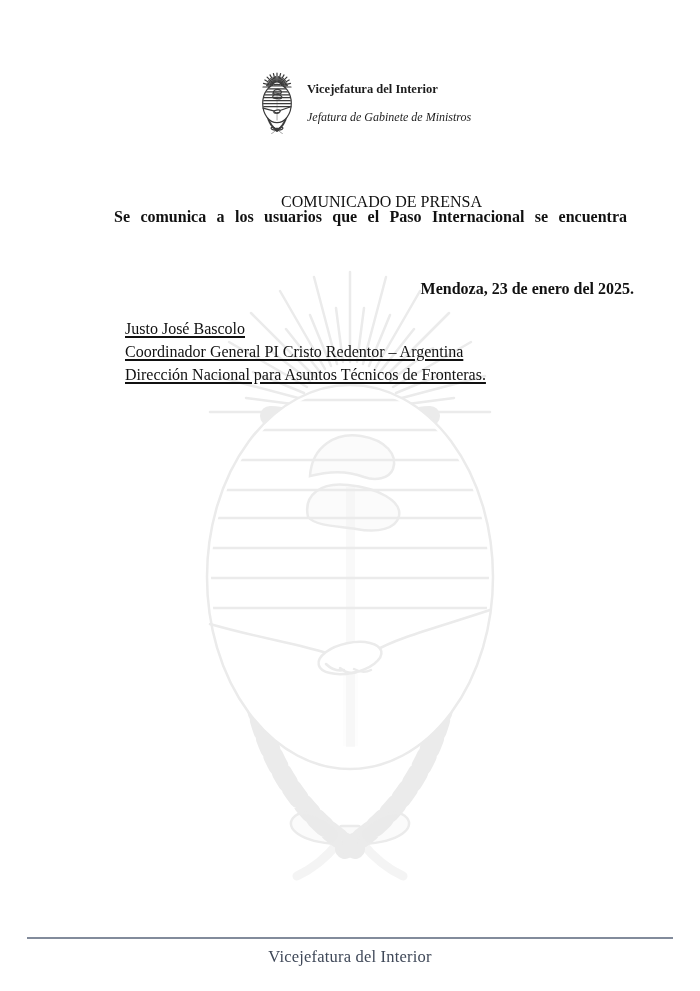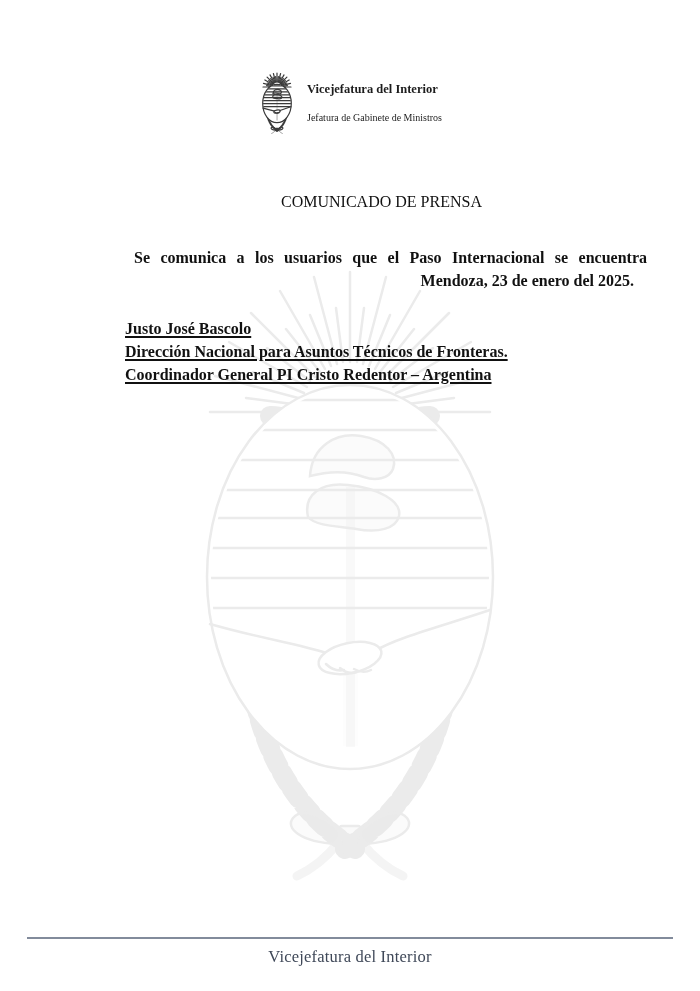--- a/index.html
+++ b/index.html
@@ -10,40 +10,40 @@
   }
   .defs-holder { position:absolute; width:0; height:0; overflow:hidden; }
 
   
   .watermark { position:absolute; left:150px; top:262px; color:#ebebeb; z-index:0; }
 
   
   .letterhead { position:absolute; left:256px; top:72px; display:flex; align-items:center; gap:9px; z-index:2; }
   .logo { color:#3b3b3b; flex:0 0 auto; }
   .org-name { font-weight:bold; font-size:12.5px; color:#1d1d1d; line-height:15px; }
-  .org-sub  { font-size:10px; color:#1d1d1d; line-height:13px; margin-top:14px; }
+  .org-sub  { font-size:12px; color:#1d1d1d; line-height:13px; margin-top:14px;font-style:italic; }
 
   .title {
     position:absolute; left:125px; top:148px; width:513px; z-index:2;
     text-align:center; font-weight:normal; font-size:16px; line-height:21.5px;
     white-space:pre-wrap;
   }
   .para {
-    position:absolute; left:134px; top:204px; width:513px; z-index:2;
-    font-weight:bold; font-size:16px; line-height:25px;margin-top:41px;
+    position:absolute; left:114px; top:204px; width:513px; z-index:2;
+    font-weight:bold; font-size:16px; line-height:25px;
   }
   .para .l1 { display:block; text-align:justify; text-align-last:justify; }
   .para .l2 { display:block; }
   .dateline {
-    position:absolute; left:125px; top:272px; width:509px; z-index:2;
+    position:absolute; left:125px; top:280px; width:509px; z-index:2;
     text-align:right; font-weight:bold; font-size:16px;
   }
   .signature {
     position:absolute; left:125px; top:317px; z-index:2;
-    font-weight:bold; font-size:16px; line-height:23px;
+    font-weight:normal; font-size:16px; line-height:23px;
   }
   .signature .sig-line {
     text-decoration:underline; text-decoration-thickness:1.5px; text-underline-offset:2px;
   }
 
   .footer-rule { position:absolute; left:27px; top:937px; width:646px; height:2px; background:#828b9b; z-index:2; }
   .footer-text {
     position:absolute; left:0; top:947px; width:700px; z-index:2;
     text-align:center; font-size:16.5px; color:#3f4858; letter-spacing:0.2px;
   }
@@ -110,18 +110,18 @@
 </div>
 
 <div class="para">
   <span class="l1">Se comunica a los usuarios  que el Paso Internacional se encuentra</span>
 </div>
 
 <div class="dateline">Mendoza, 23 de enero del 2025.</div>
 
 <div class="signature">
   <div class="sig-line">Justo José Bascolo</div>
+  <div class="sig-line">Coordinador General PI Cristo Redentor – Argentina</div>
   <div class="sig-line">Dirección Nacional para Asuntos Técnicos de Fronteras.</div>
-  <div class="sig-line">Coordinador General PI Cristo Redentor – Argentina</div>
 </div>
 
 <div class="footer-rule"></div>
 <div class="footer-text">Vicejefatura del Interior</div>
 
 </body></html>

